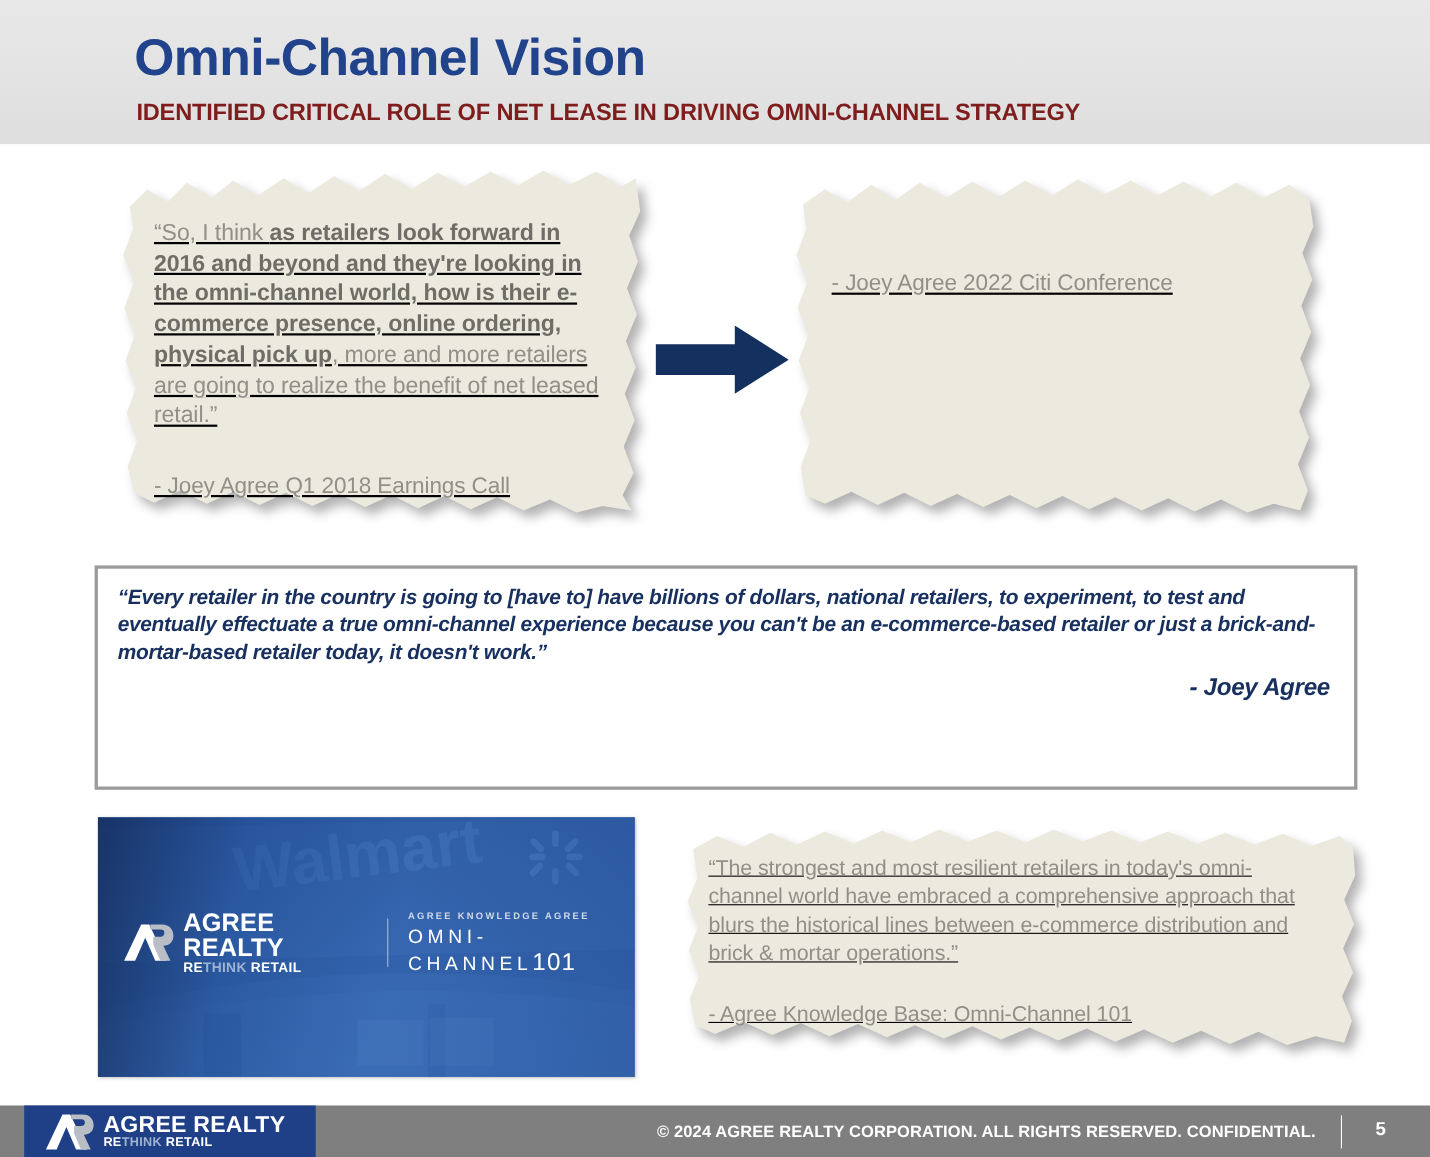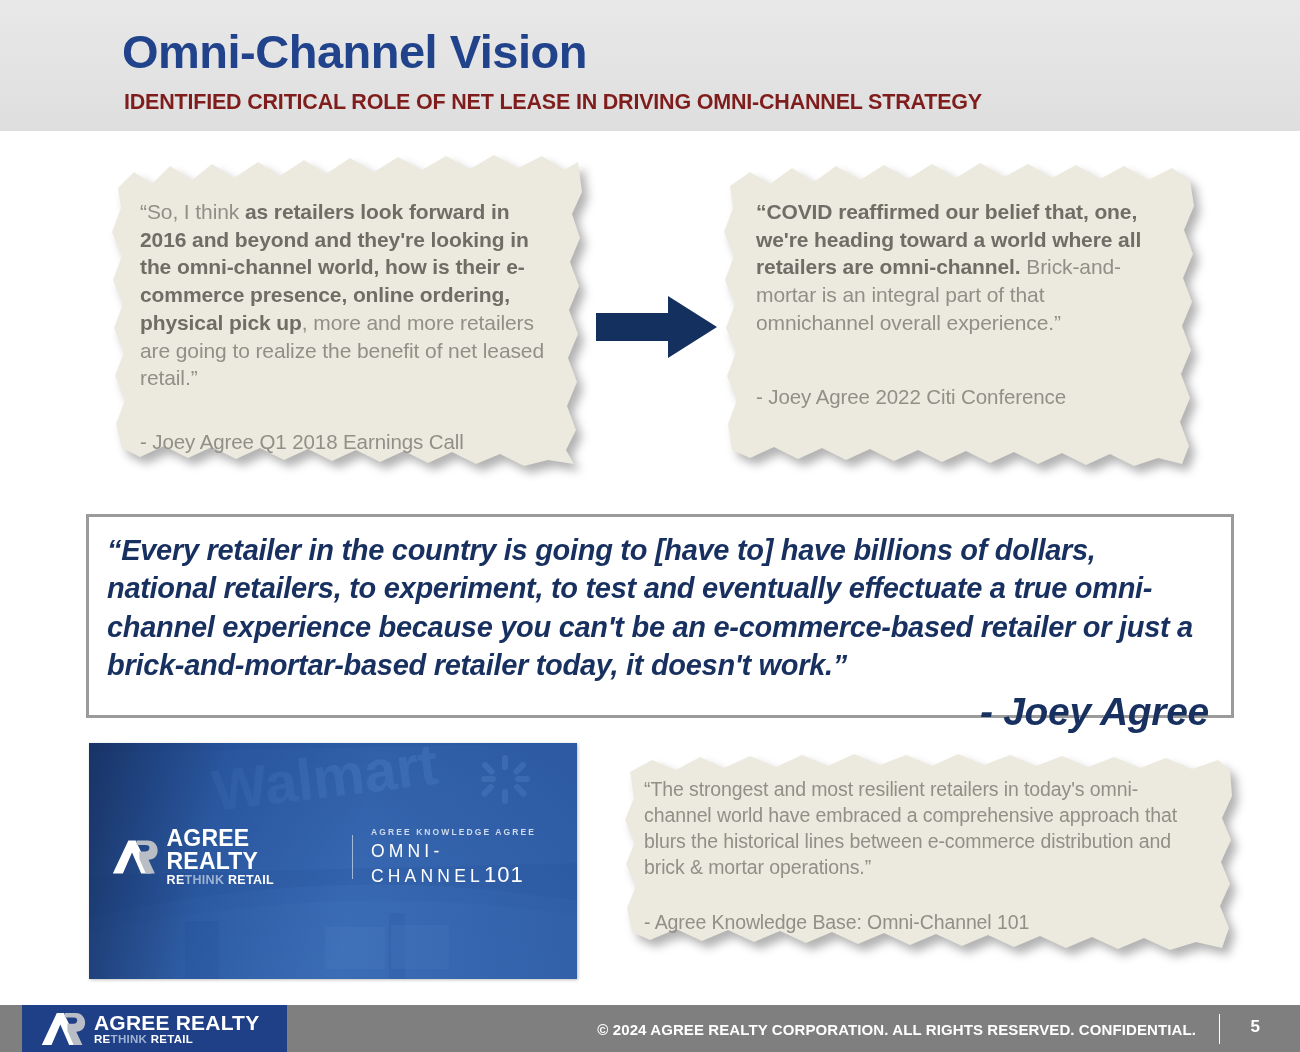--- a/index.html
+++ b/index.html
@@ -39,20 +39,21 @@
     font-weight: bold;
     letter-spacing: -0.2px;
     color: #7f1d1d;
     white-space: nowrap;
   }
 
   
   .torn {
     position: absolute;
     filter: drop-shadow(6px 7px 5px rgba(0,0,0,0.30));
+    text-decoration: underline;
   }
   .torn svg.torn-shape {
     position: absolute;
     left: 0; top: 0;
     width: 100%; height: 100%;
     display: block;
   }
   .torn .torn-body {
     position: relative;
     z-index: 2;
@@ -103,29 +104,29 @@
     position: absolute;
     left: 86px; top: 514px;
     width: 1148px; height: 204px;
     background: #ffffff;
     border: 3px solid #9b9b9b;
     box-sizing: border-box;
     padding: 14px 22px 0 18px;
   }
   .center-quote .cq-text {
     color: #17305f;
-    font-size: 29px;
+    font-size: 19px;
     font-weight: bold;
     font-style: italic;
     line-height: 1.32;
     letter-spacing: -0.3px;
   }
   .center-quote .cq-attrib {
     color: #17305f;
-    font-size: 39px;
+    font-size: 22px;
     font-weight: bold;
     font-style: italic;
     text-align: right;
     margin-top: 6px;
     letter-spacing: -0.3px;
   }
 
   
   .img-card {
     position: absolute;
@@ -268,21 +269,20 @@
 </div>
 
 <div class="torn" id="card-quote-2">
   <svg class="torn-shape" viewBox="0 0 476 312" preserveAspectRatio="none">
     <path fill="#eceade" d="M8,26 L28,12 L48,24 L70,8 L92,22 L114,6 L138,20 L162,5 L186,19 L210,4 L234,18 L258,3 L282,17 L306,4 L330,18 L354,5 L378,19 L402,6 L426,20 L450,8 L468,20
       L472,46 L462,70 L471,94 L461,118 L470,142 L460,166 L469,190 L459,214 L468,238 L458,262 L467,286 L460,304
       L436,298 L412,306 L388,294 L364,305 L340,293 L316,304 L292,292 L268,303 L244,291 L220,302 L196,290 L172,301 L148,289 L124,300 L100,288 L76,299 L52,287 L28,298 L10,290
       L6,264 L15,240 L5,216 L14,192 L4,168 L13,144 L3,120 L12,96 L2,72 L11,48 Z"></path>
   </svg>
   <div class="torn-body">
-    <div class="qtext"><b>“COVID reaffirmed our belief that, one, we're heading toward a world where all retailers are omni-channel.</b><span> Brick-and-mortar is an integral part of that omnichannel overall experience.”</span></div>
     <div class="qattrib">- Joey Agree 2022 Citi Conference</div>
   </div>
 </div>
 
 <div class="center-quote">
   <div class="cq-text">“Every retailer in the country is going to [have to] have billions of dollars, national retailers, to experiment, to test and eventually effectuate a true omni-channel experience because you can't be an e-commerce-based retailer or just a brick-and-mortar-based retailer today, it doesn't work.”</div>
   <div class="cq-attrib">- Joey Agree</div>
 </div>
 
 <div class="img-card">

